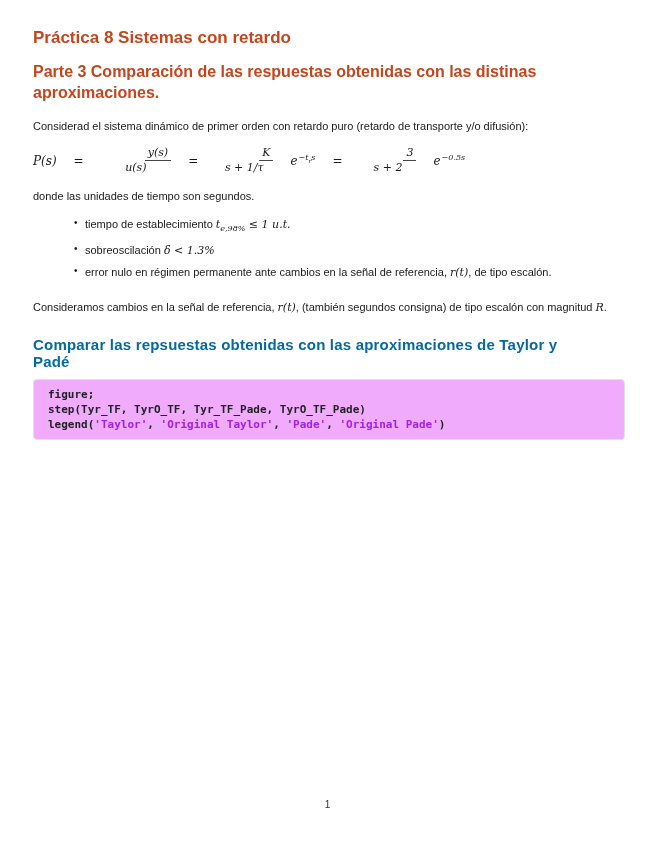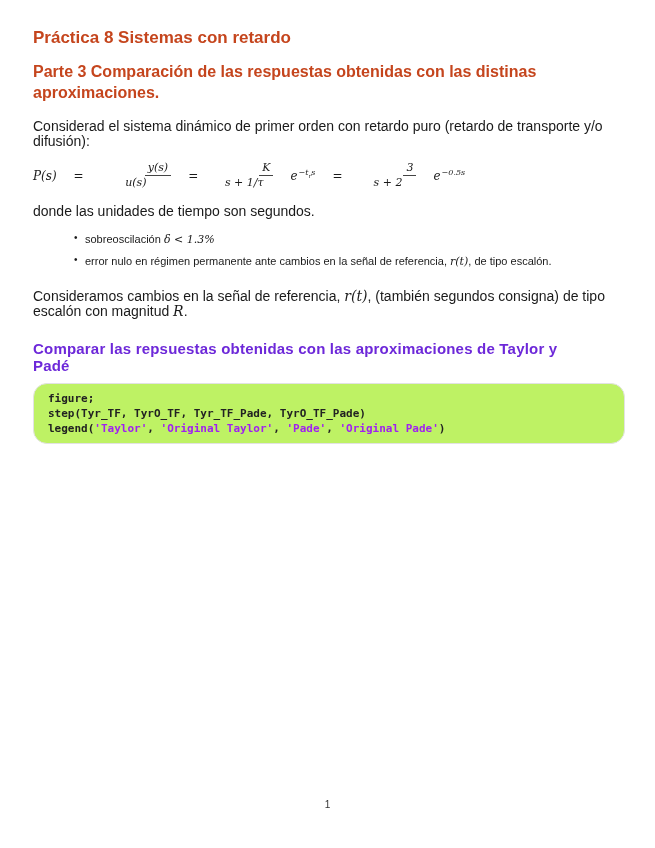--- a/index.html
+++ b/index.html
@@ -14,21 +14,21 @@
   .page { padding:28px 30px 0 33px; }
 
   .doc-title {
     font-size:17px; font-weight:bold; color:#C5451D;
     margin:0 0 13px 0; line-height:20px;
   }
   .section-title {
     font-size:16px; font-weight:bold; color:#C5451D;
     margin:0 0 16px 0; line-height:21px; max-width:545px;
   }
-  .body-p { font-size:14px; line-height:15px; margin:0 0 13px 0; max-width:585px; }
+  .body-p { font-size:11px; line-height:15px; margin:0 0 13px 0; max-width:585px; }
 
   .formula {
     margin:8px 0 15px 0;
     display:flex; align-items:center; gap:17px;
     font-family:"DejaVu Serif", serif; font-style:italic;
     font-size:12px; color:#1a1a1a;
   }
   .frac { display:inline-flex; flex-direction:column; align-items:center; font-size:11px; line-height:12px; }
   .frac .num { border-bottom:1px solid #444; padding:0 3px 1px 3px;margin-left:44px; }
   .frac .den { padding-top:1px; }
@@ -37,28 +37,28 @@
 
   .specs { margin:4px 0 20px 0; padding:0 0 0 52px; list-style:none; }
   .specs li { font-size:11px; line-height:15px; margin-bottom:7px; position:relative; max-width:540px; }
   .specs li::before { content:"\2022"; position:absolute; left:-11px; top:-2px; font-size:10px; color:#1a1a1a; }
 
   .math { font-family:"DejaVu Serif", serif; font-style:italic; }
   .math sub { font-size:8px; }
   .em-word { }
 
   .subsection-title {
-    font-size:15px; font-weight:bold; color:#6d28d9;
+    font-size:15px; font-weight:bold; color:#0369a1;
     margin:21px 0 9px 0; line-height:17px; letter-spacing:0.2px; max-width:565px;
   }
 
   .code-block {
-    background:#bef264;
+    background:#f0abfc;
     border:1px solid #E2E2E2;
-    border-radius:14px;
+    border-radius:4px;
     padding:7px 10px 7px 14px;
     width:592px; box-sizing:border-box;
     font-family:"DejaVu Sans Mono", monospace;
     font-size:11px; font-weight:bold; line-height:15px; color:#222222;
   }
   .code-string { color:#A020F0; }
 
   .page-number {
     position:absolute; top:799px; left:0; width:655px;
     text-align:center; font-size:10px; color:#333333;
@@ -94,20 +94,23 @@
       <span class="den">s + 2</span>
     </span>
     <span><span>e</span><sup class="exp">−0.5s</sup></span>
   </div>
 
   <p class="body-p">donde las unidades de tiempo son segundos.</p>
 
 
   <ul class="specs">
     <li>
+      <span>tiempo de establecimiento </span><span class="math"><span>t</span><sub>e,98%</sub><span> ≤ 1 u.t.</span></span>
+    </li>
+    <li>
       <span>sobreoscilación </span><span class="math">δ &lt; 1.3%</span>
     </li>
     <li>
       <span>error nulo en régimen permanente ante cambios en la señal de referencia, </span><span class="math">r(t)</span><span>, de tipo escalón.</span>
     </li>
   </ul>
 
   <p class="body-p">
     <span>Consideramos cambios en la señal de referencia, </span><span class="math">r(t)</span><span>, (también segundos </span><span class="em-word">consigna</span><span>) de tipo escalón con magnitud </span><span class="math">R</span><span>.</span>
   </p>

